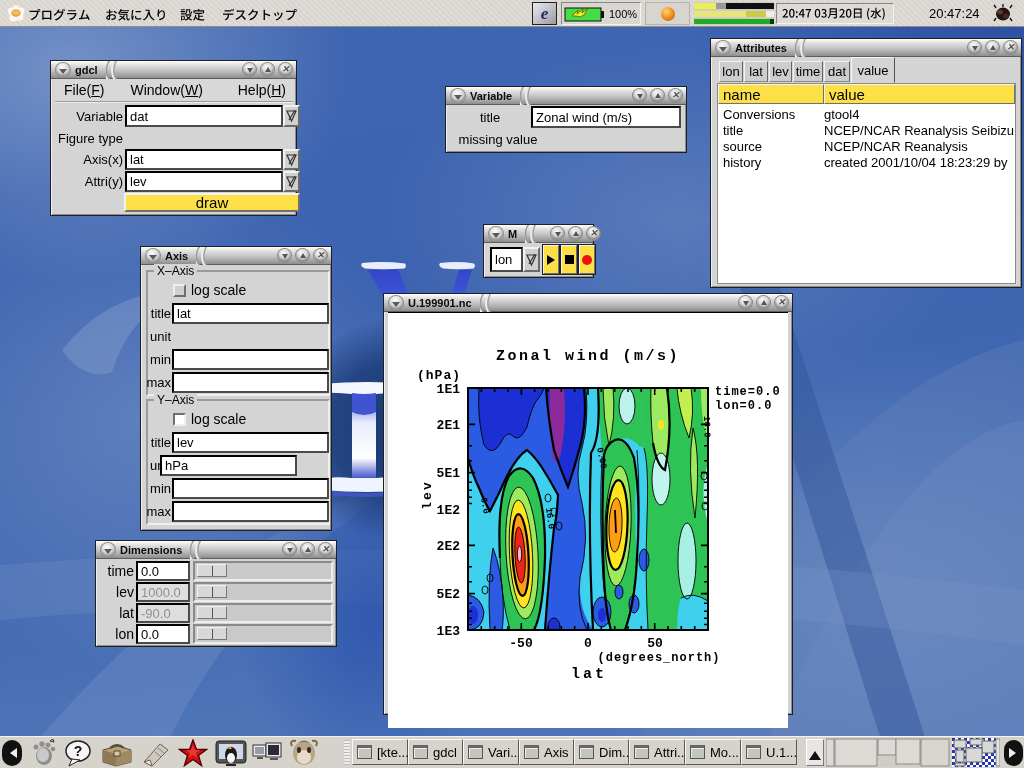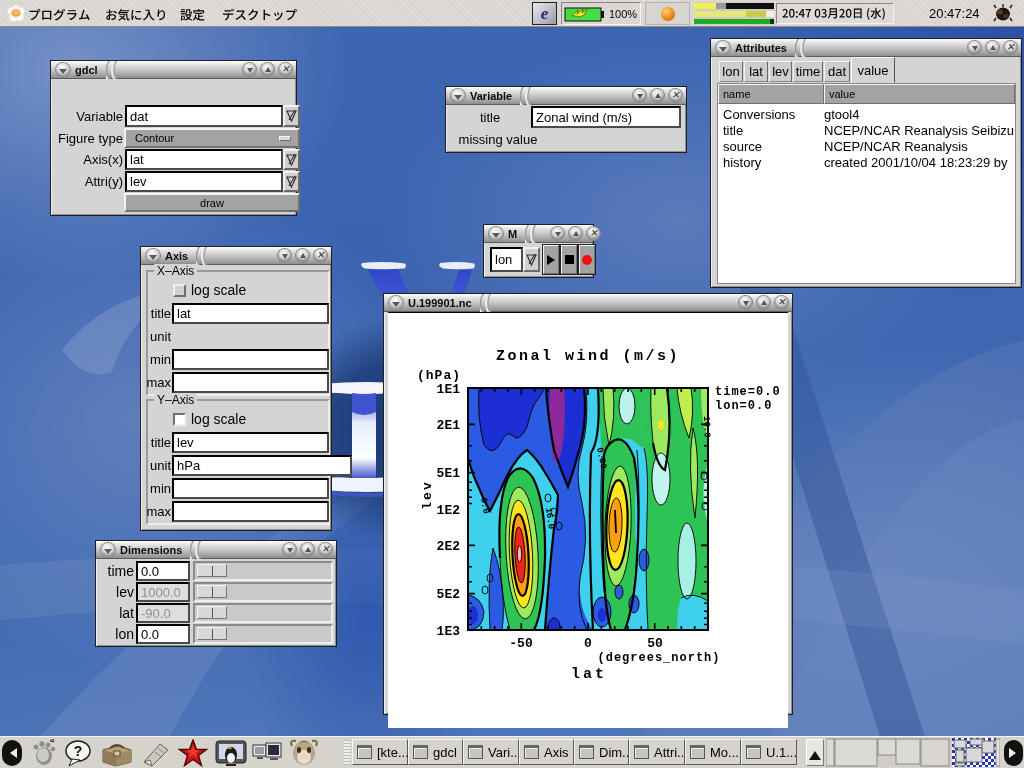--- a/index.html
+++ b/index.html
@@ -19,22 +19,22 @@
 .cb{width:13px;height:13px;border-radius:50%;position:relative;flex:none;
  background:radial-gradient(circle at 42% 32%,#fafafa 0%,#d5d5d5 45%,#9a9a9a 100%);
  box-shadow:0 0 0 1px #888,inset 0 -2px 2px #8a8a8a;display:flex;align-items:center;justify-content:center}
 .cb span{color:#4c4c4c;font-size:9px;font-weight:bold;line-height:1}
 .cb .dn{width:0;height:0;border:3px solid transparent;border-top:5px solid #555;margin-top:4px}
 .cb .up{width:0;height:0;border:3px solid transparent;border-bottom:5px solid #555;margin-bottom:4px}
 .arcs{height:18px;margin-left:8px;flex:none}
 .tf{background:#fff;border:2px solid;border-color:#000 #4a4a4a #4a4a4a #000;
  font-size:13px;color:#000;padding:0 3px;display:flex;align-items:center;white-space:nowrap;overflow:hidden}
 .tf.dis{background:#dedede;color:#8f8f8f}
-.raised{background:#a3a3a3;border:2px solid;border-color:#f4f4f4 #707070 #707070 #f2f2f2;
- display:flex;align-items:center;font-size:11px;color:#000}
+.raised{background:#fde047;border:2px solid;border-color:#f4f4f4 #707070 #707070 #f2f2f2;
+ display:flex;align-items:center;font-size:15px;color:#000}
 .lbl{font-size:13px;color:#000;display:flex;align-items:center}
 .ddb{background:#d0d0d0;border:2px solid;border-color:#f2f2f2 #6a6a6a #6a6a6a #f0f0f0;
  display:flex;align-items:center;justify-content:center}
 #toppanel{position:absolute;left:0;top:0;width:1024px;height:27px;
  background:repeating-linear-gradient(45deg,#dfdcd7 0 2px,#d8d5d0 2px 4px);
  border-bottom:1px solid #8f8c87;z-index:50}
 #botpanel{position:absolute;left:0;top:736px;width:1024px;height:32px;
  background:#d6d3cc;border-top:1px solid #f5f3ef;z-index:50}
 .tbtn{position:absolute;top:2px;height:26px;background:#d6d3cc;
  border:1px solid;border-color:#f8f8f6 #5a5853 #5a5853 #f8f8f6;
@@ -212,33 +212,34 @@
         </i>
         <i class="cb">
           <span class="up"></span>
         </i>
         <i class="cb">
           <span>✕</span>
         </i>
       </span>
     </div>
     <div style="position:relative;height:100%">
+      <div class="abs" style="left:0;top:0;width:238px;height:24px;background:#d8d8d8;border-bottom:2px groove #eee;display:flex;align-items:center;font-size:14px">
+        <span style="margin-left:9px">File(<u>F</u>)</span>
+        <span style="margin-left:26px">Window(<u>W</u>)</span>
+        <span style="margin-left:auto;margin-right:7px">Help(<u>H</u>)</span>
+      </div>
       <div class="lbl" style="position:absolute;left:0;top:26px;width:68px;height:22px;justify-content:flex-end">Variable</div>
       <div class="tf abs" style="left:70px;top:26px;width:158px;height:22px">dat</div>
       <div class="ddb abs" style="left:228px;top:26px;width:17px;height:22px">
         <svg width="13" height="16" viewBox="0 0 13 16">
           <path d="M2 3 L11 3 L6.5 13 Z" fill="none" stroke="#333" stroke-width="1.2"></path>
           <path d="M10 2 L4 12" stroke="#333" stroke-width="1.2"></path>
         </svg>
       </div>
       <div class="lbl" style="position:absolute;left:0;top:49px;width:68px;height:20px;justify-content:flex-end">Figure type</div>
-      <div class="raised abs" style="left:69px;top:49px;width:176px;height:20px">
-        <span style="margin-left:9px">Contour</span>
-        <span style="margin-left:auto;margin-right:7px;width:12px;height:5px;background:#d8d8d8;border:1px solid;border-color:#f4f4f4 #6f6f6f #6f6f6f #f4f4f4;display:inline-block"></span>
-      </div>
       <div class="lbl" style="position:absolute;left:0;top:70px;width:68px;height:21px;justify-content:flex-end">Axis(x)</div>
       <div class="tf abs" style="left:70px;top:70px;width:158px;height:21px">lat</div>
       <div class="ddb abs" style="left:228px;top:70px;width:17px;height:21px">
         <svg width="13" height="16" viewBox="0 0 13 16">
           <path d="M2 3 L11 3 L6.5 13 Z" fill="none" stroke="#333" stroke-width="1.2"></path>
           <path d="M10 2 L4 12" stroke="#333" stroke-width="1.2"></path>
         </svg>
       </div>
       <div class="lbl" style="position:absolute;left:0;top:92px;width:68px;height:21px;justify-content:flex-end">Attri(y)</div>
       <div class="tf abs" style="left:70px;top:92px;width:158px;height:21px">lev</div>
@@ -372,21 +373,21 @@
       <div class="lbl" style="position:absolute;left:2px;top:107px;width:24px;height:20px;justify-content:flex-end;font-size:13px">max</div>
       <div class="tf abs" style="left:27px;top:107px;width:157px;height:21px"></div>
       <div class="gb" style="left:1px;top:134px;width:184px;height:126px">
         <i>Y–Axis</i>
       </div>
       <div class="cbx abs" style="left:28px;top:148px;background:#fff;border-color:#6f6f6f #efefef #efefef #6f6f6f"></div>
       <div class="lbl abs" style="left:46px;top:146px;font-size:14px">log scale</div>
       <div class="lbl" style="position:absolute;left:2px;top:167px;width:24px;height:20px;justify-content:flex-end;font-size:13px">title</div>
       <div class="tf abs" style="left:27px;top:167px;width:157px;height:21px">lev</div>
       <div class="lbl" style="position:absolute;left:2px;top:190px;width:24px;height:20px;justify-content:flex-end;font-size:13px">unit</div>
-      <div class="tf abs" style="left:27px;top:190px;width:180px;height:21px">hPa</div>
+      <div class="tf abs" style="left:15px;top:190px;width:137px;height:21px">hPa</div>
       <div class="lbl" style="position:absolute;left:2px;top:213px;width:24px;height:20px;justify-content:flex-end;font-size:13px">min</div>
       <div class="tf abs" style="left:27px;top:213px;width:157px;height:21px"></div>
       <div class="lbl" style="position:absolute;left:2px;top:236px;width:24px;height:20px;justify-content:flex-end;font-size:13px">max</div>
       <div class="tf abs" style="left:27px;top:236px;width:157px;height:21px"></div>
     </div>
   </div>
 <div class="win" style="left:483px;top:224px;width:111px;height:54px;z-index:10">
     <div class="tb">
       <i class="mb"></i>
       <b>M</b>

